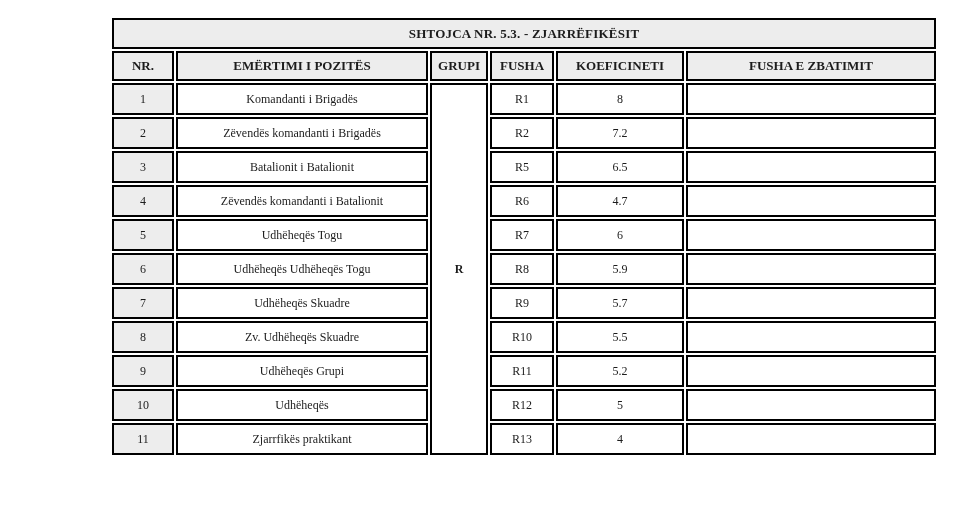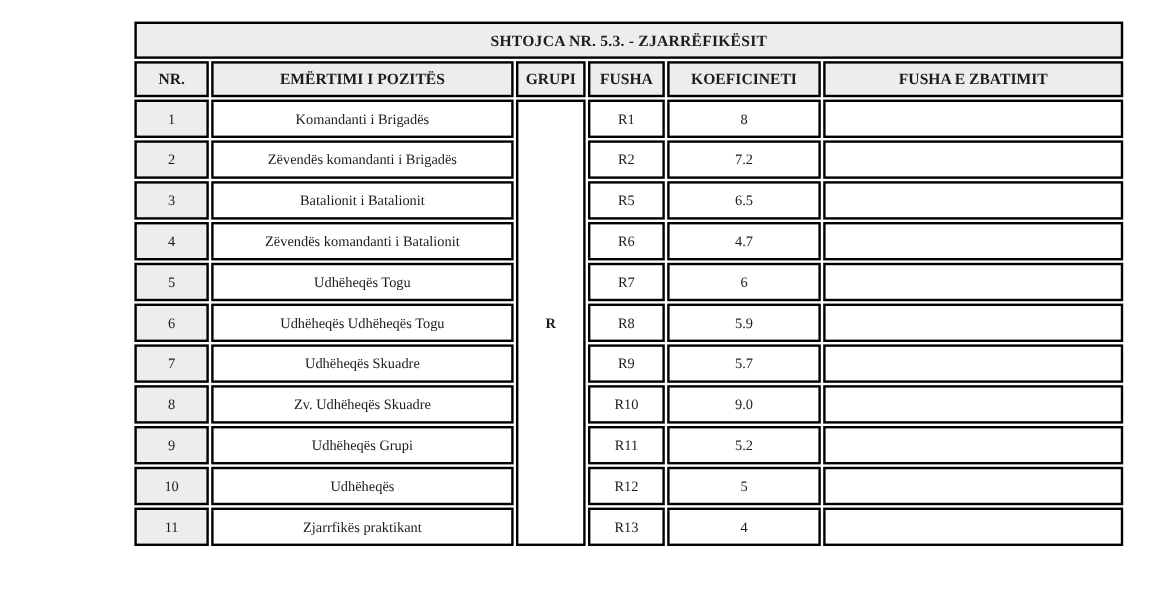--- a/index.html
+++ b/index.html
@@ -137,21 +137,21 @@
         <td class="data-cell cell-nr">7</td>
         <td class="data-cell">Udhëheqës Skuadre</td>
         <td class="data-cell">R9</td>
         <td class="data-cell">5.7</td>
         <td class="data-cell"></td>
       </tr>
       <tr>
         <td class="data-cell cell-nr">8</td>
         <td class="data-cell">Zv. Udhëheqës Skuadre</td>
         <td class="data-cell">R10</td>
-        <td class="data-cell">9.0</td>
+        <td class="data-cell">5.5</td>
         <td class="data-cell"></td>
       </tr>
       <tr>
         <td class="data-cell cell-nr">9</td>
         <td class="data-cell">Udhëheqës Grupi</td>
         <td class="data-cell">R11</td>
         <td class="data-cell">5.2</td>
         <td class="data-cell"></td>
       </tr>
       <tr>

